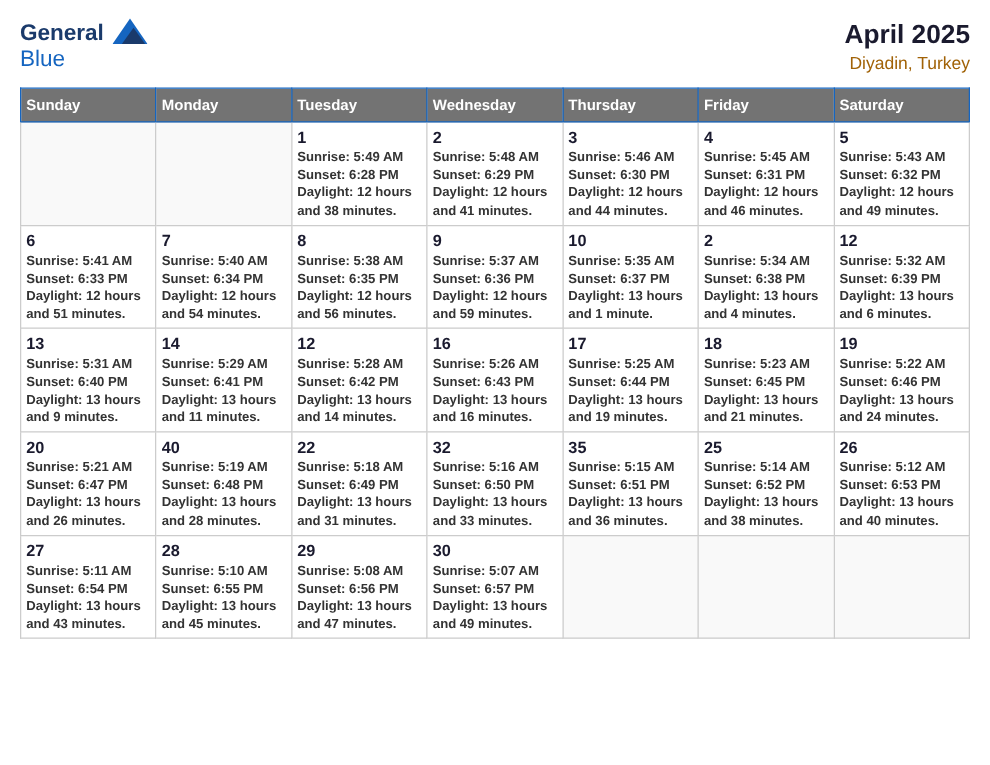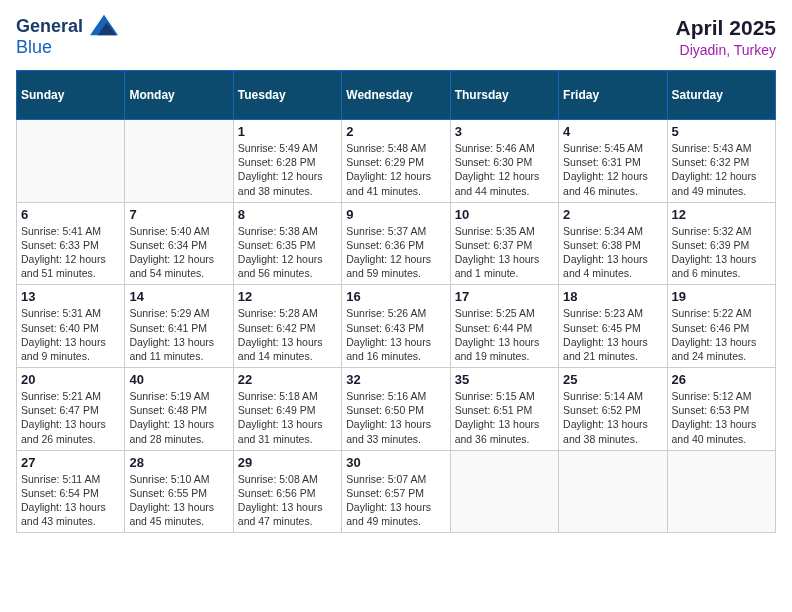--- a/index.html
+++ b/index.html
@@ -31,32 +31,32 @@
     .title-block {
       text-align: right;
     }
     .calendar-title {
       font-size: 21px;
       font-weight: bold;
       color: #1a1a2e;
     }
     .calendar-subtitle {
       font-size: 14px;
-      color: #a21caf;
+      color: #a16207;
       margin-top: 2px;
     }
     .calendar {
       width: 100%;
       border-collapse: collapse;
       font-size: 11px;
     }
     .calendar th {
-      background: #0c4a6e;
+      background: #737373;
       color: #fff;
-      padding: 17px 4px;
+      padding: 6px 4px;
       text-align: left;
       font-size: 12px;
       border: 1px solid #1565c0;
     }
     .calendar td {
       border: 1px solid #ccc;
       vertical-align: top;
       padding: 4px;
       width: calc(100% / 7);
       min-height: 75px;
@@ -68,20 +68,21 @@
     .day-number {
       font-size: 13px;
       font-weight: bold;
       color: #1a1a2e;
       margin-bottom: 2px;
     }
     .day-info {
       color: #333;
       font-size: 10.5px;
       line-height: 1.35;
+      font-weight: bold;
     }
     .week-row td {
       height: 80px;
     }
   </style>
 </head>
 <body>
 
 <div class="header">
   <div class="logo">

